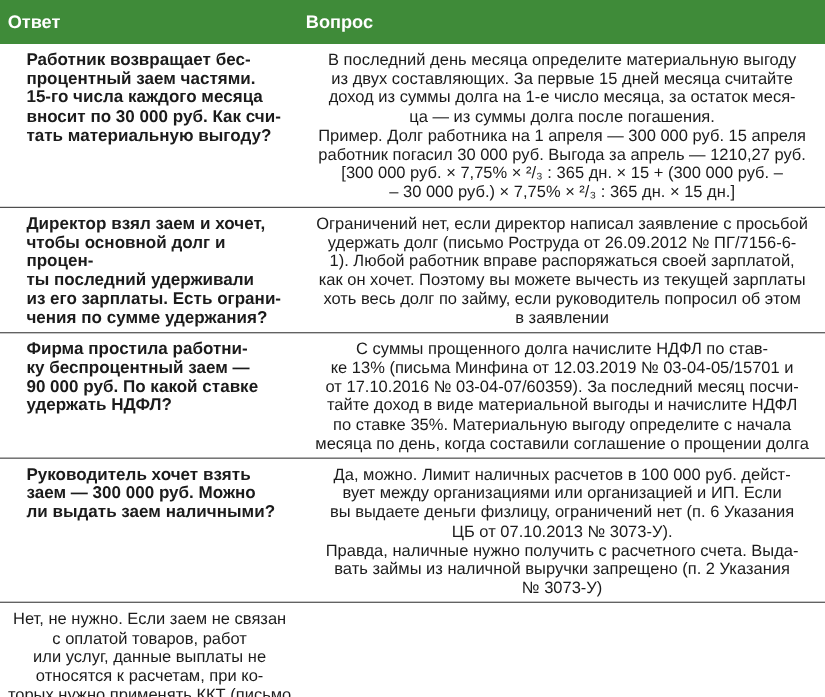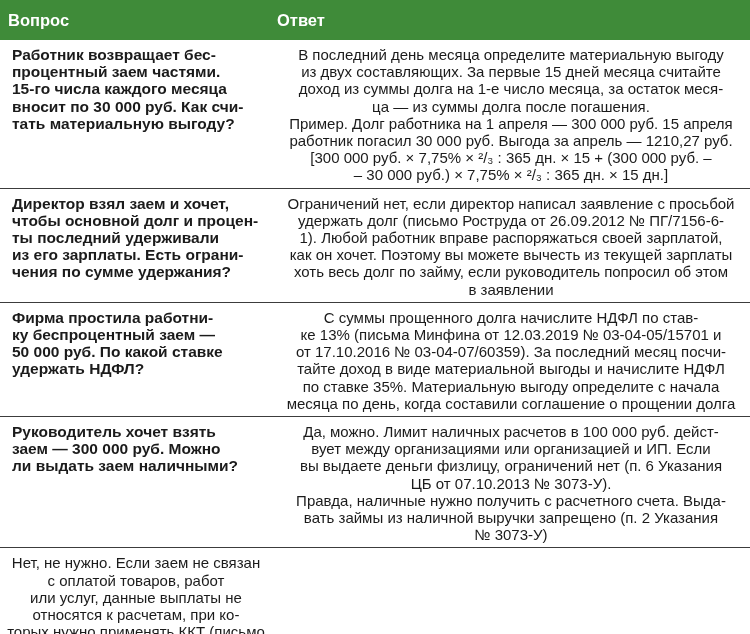--- a/index.html
+++ b/index.html
@@ -45,21 +45,21 @@
   }
   .cell {
     white-space: pre-line;
     padding-top: 6px;
     padding-bottom: 4px;
   }
   .cell.qcol {
     font-weight: bold;
     font-size: 15.5px;
     line-height: 17.2px;
-    padding-left: 12px;
+    padding-left: 24px;
     padding-right: 6px;
   }
   .cell.acol {
     font-size: 15px;
     line-height: 17.2px;
     padding-left: 7px;
     padding-right: 5px;
     text-align: center;
   }
   .bottom-bar {
@@ -68,22 +68,22 @@
     background: var(--bottom-bar, #a9aeae);
   }
 </style>
 </head>
 <body>
 
 <div class="page">
   <div class="qa-table">
 
     <div class="thead">
+      <div class="hcell acol">Ответ</div>
       <div class="hcell qcol">Вопрос</div>
-      <div class="hcell acol">Ответ</div>
     </div>
 
     <div class="row">
       <div class="cell qcol">Работник возвращает бес-
 процентный заем частями.
 15-го числа каждого месяца
 вносит по 30 000 руб. Как счи-
 тать материальную выгоду?</div>
       <div class="cell acol">В последний день месяца определите материальную выгоду
 из двух составляющих. За первые 15 дней месяца считайте
@@ -105,21 +105,21 @@
 удержать долг (письмо Роструда от 26.09.2012 № ПГ/7156-6-
 1). Любой работник вправе распоряжаться своей зарплатой,
 как он хочет. Поэтому вы можете вычесть из текущей зарплаты
 хоть весь долг по займу, если руководитель попросил об этом
 в заявлении</div>
     </div>
 
     <div class="row">
       <div class="cell qcol">Фирма простила работни-
 ку беспроцентный заем —
-50 000 руб. По какой ставке
+90 000 руб. По какой ставке
 удержать НДФЛ?</div>
       <div class="cell acol">С суммы прощенного долга начислите НДФЛ по став-
 ке 13% (письма Минфина от 12.03.2019 № 03-04-05/15701 и
 от 17.10.2016 № 03-04-07/60359). За последний месяц посчи-
 тайте доход в виде материальной выгоды и начислите НДФЛ
 по ставке 35%. Материальную выгоду определите с начала
 месяца по день, когда составили соглашение о прощении долга</div>
     </div>
 
     <div class="row">

